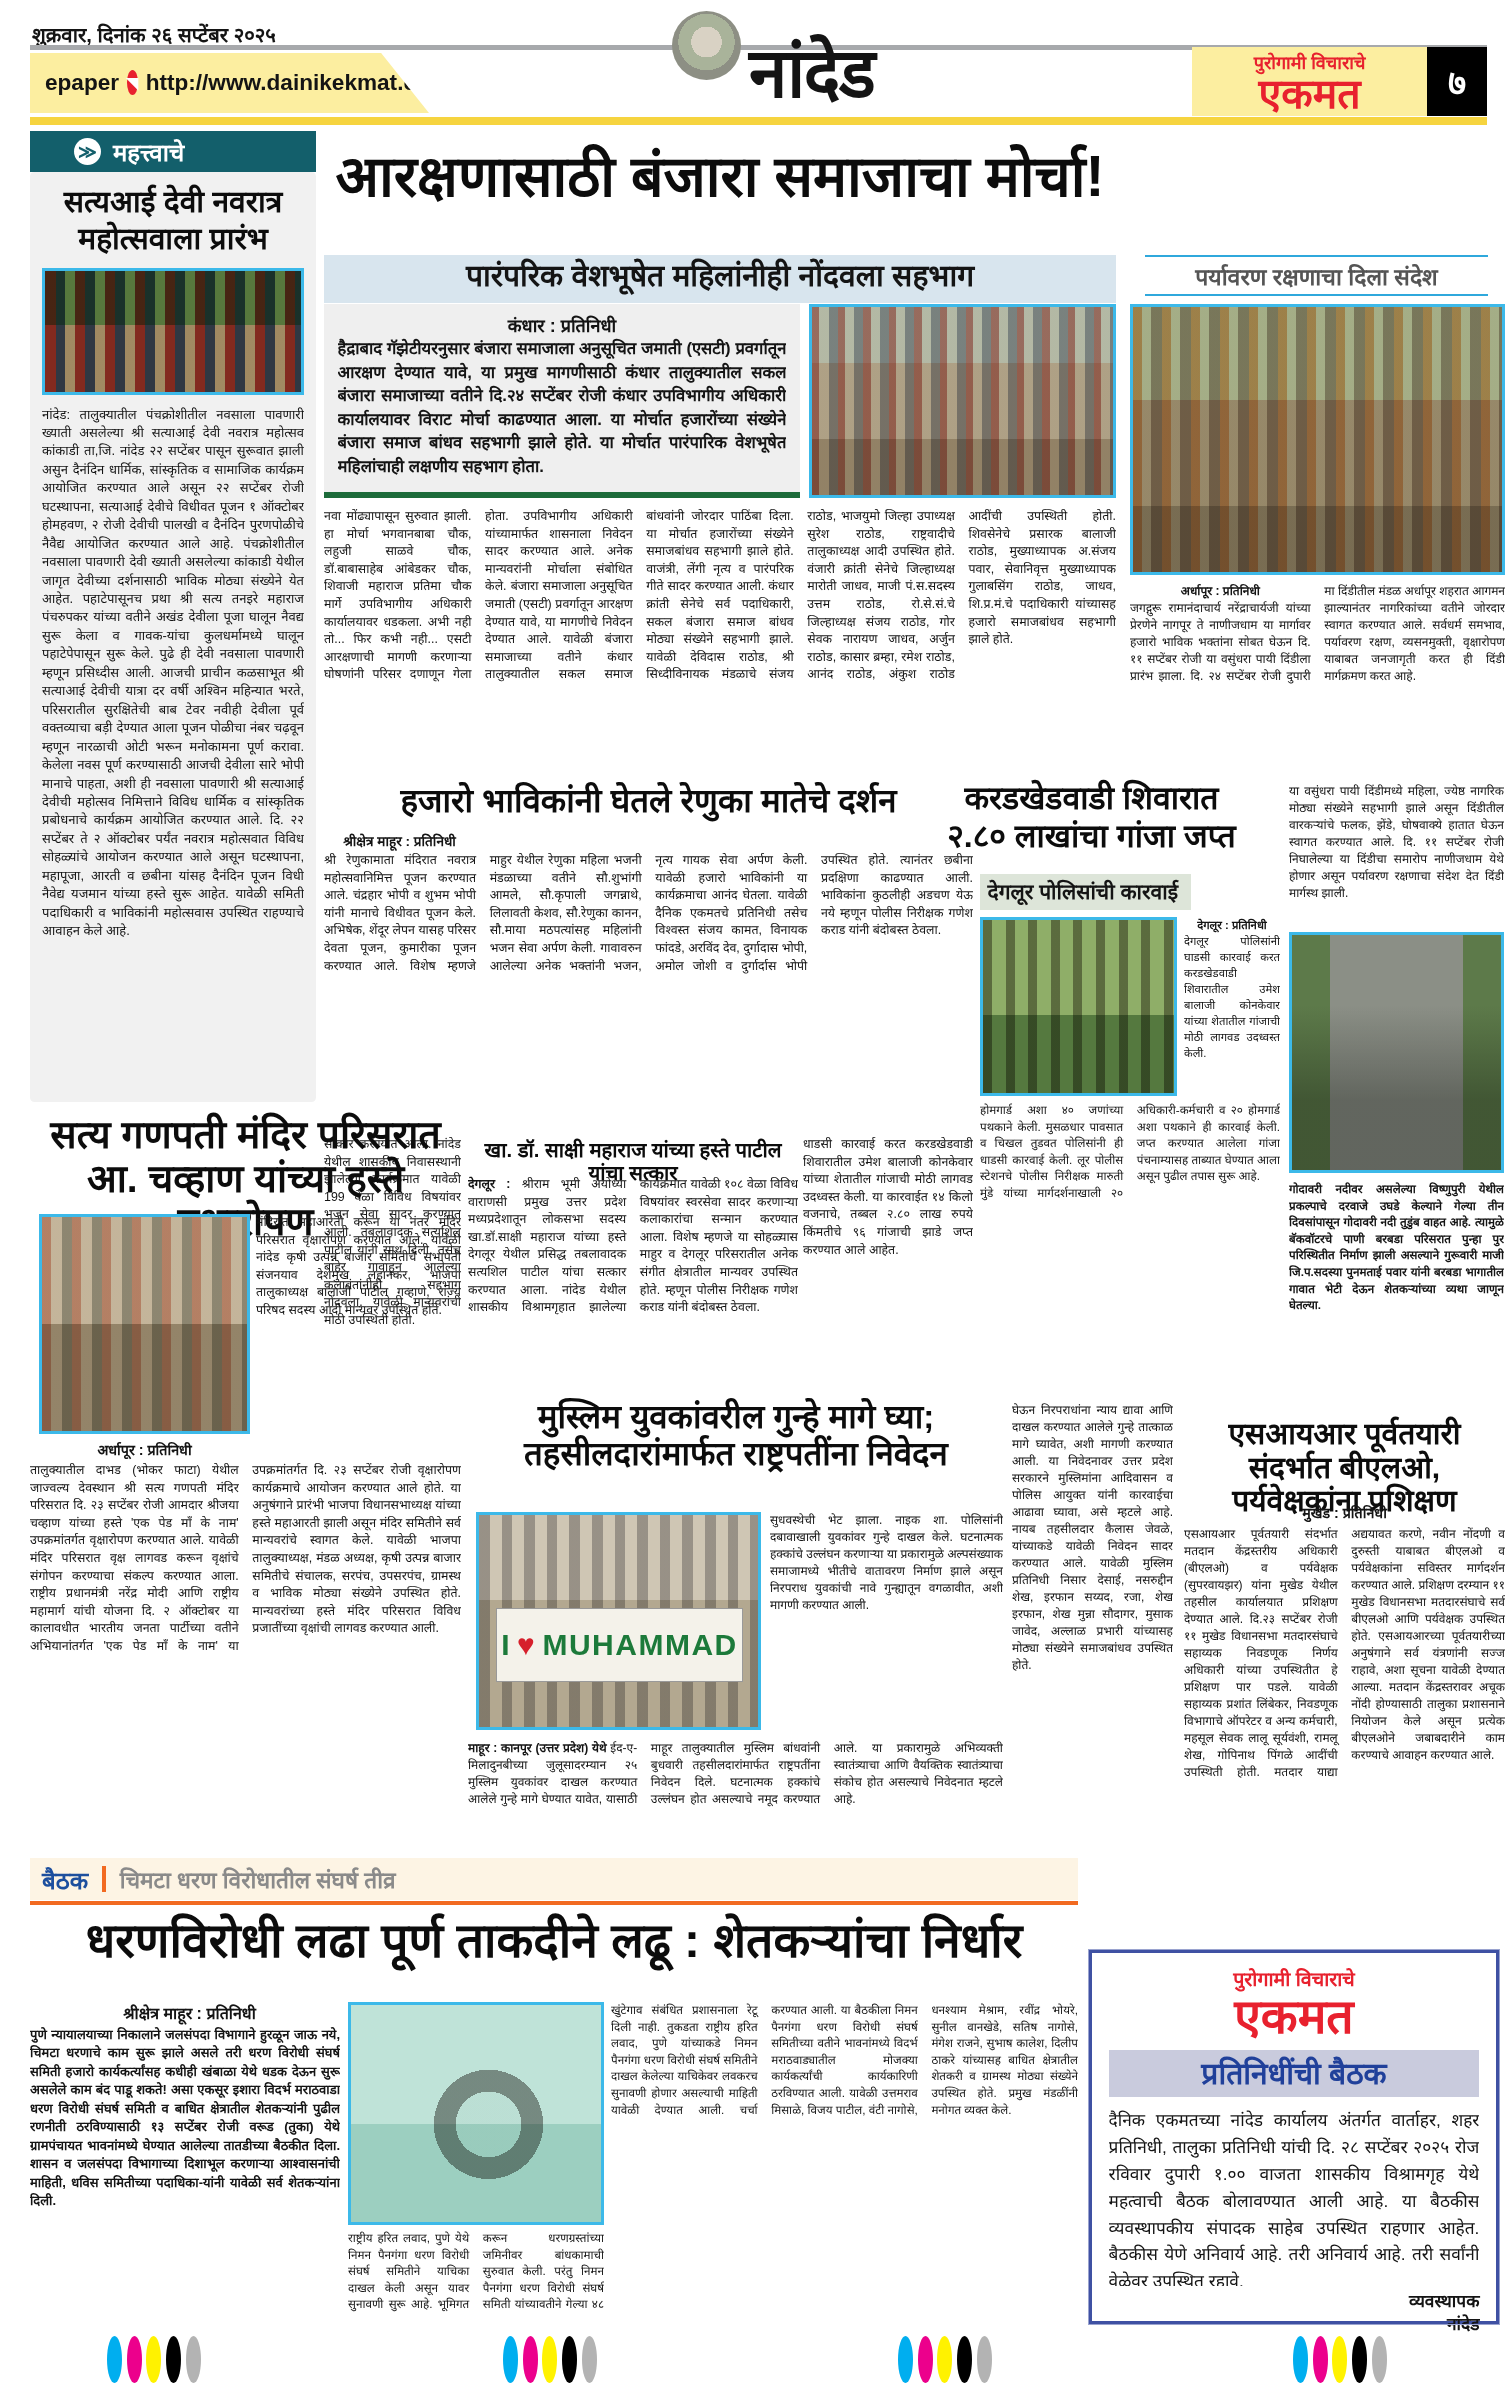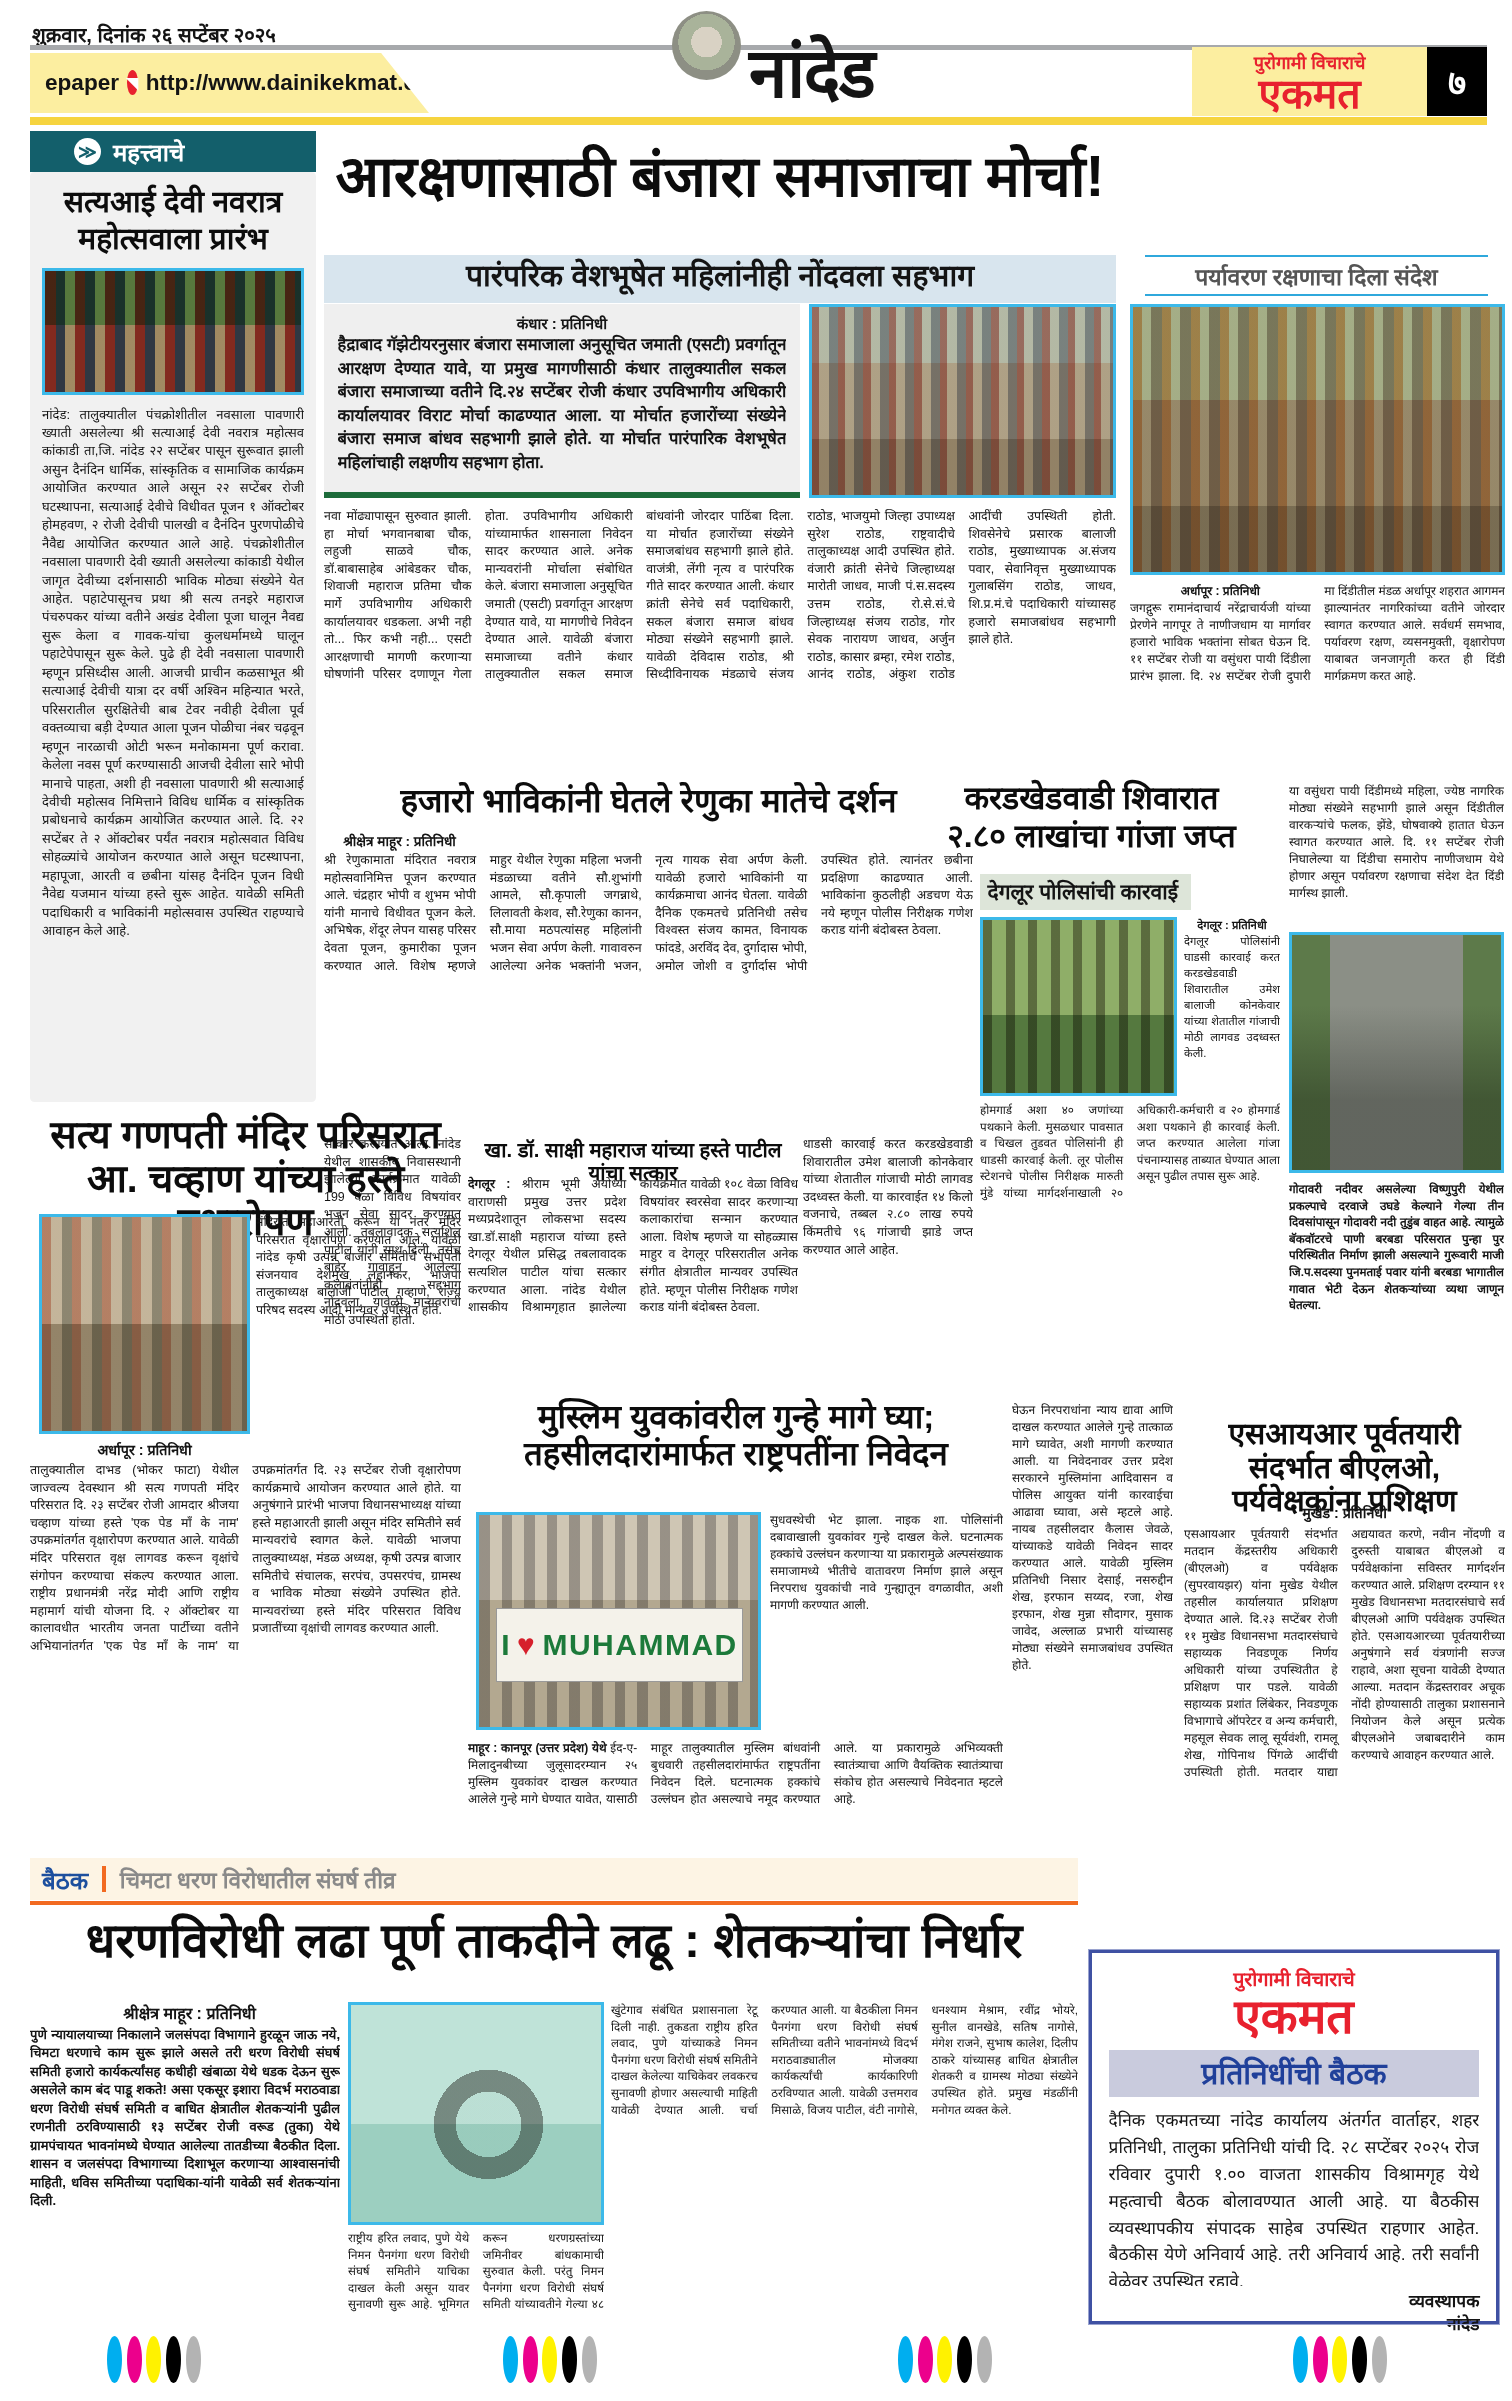--- a/index.html
+++ b/index.html
@@ -66,21 +66,21 @@
     <div class="photo" style="margin:10.5px 0;width:100%;height:127px;background:
            linear-gradient(180deg,#6f9e57 0 45%,#cdb58c 45% 100%),
            repeating-linear-gradient(90deg,#a33b38 0 10.5px,#3c4f7a 10.5px 19.6px,#c8c2b2 19.6px 30px);background-blend-mode:multiply;"></div>
     <div class="jtext" style="font-size:13px;height:738px;">नांदेड: तालुक्यातील पंचक्रोशीतील नवसाला पावणारी ख्याती असलेल्या श्री सत्याआई देवी नवरात्र महोत्सव कांकाडी ता,जि. नांदेड २२ सप्टेंबर पासून सुरूवात झाली असुन दैनंदिन धार्मिक, सांस्कृतिक व सामाजिक कार्यक्रम आयोजित करण्यात आले असून २२ सप्टेंबर रोजी घटस्थापना, सत्याआई देवीचे विधीवत पूजन १ ऑक्टोबर होमहवण, २ रोजी देवीची पालखी व दैनंदिन पुरणपोळीचे नैवैद्य आयोजित करण्यात आले आहे. पंचक्रोशीतील नवसाला पावणारी देवी ख्याती असलेल्या कांकाडी येथील जागृत देवीच्या दर्शनासाठी भाविक मोठ्या संख्येने येत आहेत. पहाटेपासूनच प्रथा श्री सत्य तनइरे महाराज पंचरुपकर यांच्या वतीने अखंड देवीला पूजा घालून नैवद्य सुरू केला व गावक-यांचा कुलधर्मामध्ये घालून पहाटेपेपासून सुरू केले. पुढे ही देवी नवसाला पावणारी म्हणून प्रसिध्दीस आली. आजची प्राचीन कळसाभूत श्री सत्याआई देवीची यात्रा दर वर्षी अश्विन महिन्यात भरते, परिसरातील सुरक्षितेची बाब टेवर नवीही देवीला पूर्व वक्तव्याचा बड़ी देण्यात आला पूजन पोळीचा नंबर चढ़वून म्हणून नारळाची ओटी भरून मनोकामना पूर्ण करावा. केलेला नवस पूर्ण करण्यासाठी आजची देवीला सारे भोपी मानाचे पाहता, अशी ही नवसाला पावणारी श्री सत्याआई देवीची महोत्सव निमित्ताने विविध धार्मिक व सांस्कृतिक प्रबोधनाचे कार्यक्रम आयोजित करण्यात आले. दि. २२ सप्टेंबर ते २ ऑक्टोबर पर्यंत नवरात्र महोत्सवात विविध सोहळ्यांचे आयोजन करण्यात आले असून घटस्थापना, महापूजा, आरती व छबीना यांसह दैनंदिन पूजन विधी नैवेद्य यजमान यांच्या हस्ते सुरू आहेत. यावेळी समिती पदाधिकारी व भाविकांनी महोत्सवास उपस्थित राहण्याचे आवाहन केले आहे.</div>
   </div>
 
   <div class="abs hl center" style="left:324px;top:145px;width:792px;font-size:57px;font-weight:900;">आरक्षणासाठी बंजारा समाजाचा मोर्चा!</div>
   <div class="abs subbar center" style="left:324px;top:255px;width:792px;height:48px;font-size:30px;font-weight:800;line-height:42px;">पारंपरिक वेशभूषेत महिलांनीही नोंदवला सहभाग</div>
 
   <div class="abs introbox" style="left:324px;top:304px;width:476px;height:194px;padding:9px 13.6px;">
-    <div class="byline" style="font-size:15px;">कंधार : प्रतिनिधी</div>
+    <div class="byline" style="font-size:18px;">कंधार : प्रतिनिधी</div>
     <div class="jtext" style="font-size:16.6px;font-weight:700;line-height:1.42;height:145px;">हैद्राबाद गॅझेटीयरनुसार बंजारा समाजाला अनुसूचित जमाती (एसटी) प्रवर्गातून आरक्षण देण्यात यावे, या प्रमुख मागणीसाठी कंधार तालुक्यातील सकल बंजारा समाजाच्या वतीने दि.२४ सप्टेंबर रोजी कंधार उपविभागीय अधिकारी कार्यालयावर विराट मोर्चा काढण्यात आला. या मोर्चात हजारोंच्या संख्येने बंजारा समाज बांधव सहभागी झाले होते. या मोर्चात पारंपारिक वेशभूषेत महिलांचाही लक्षणीय सहभाग होता.</div>
   </div>
   <div class="abs photo" style="left:809px;top:304px;width:307px;height:194px;background:
         linear-gradient(180deg,#b9c0ae 0 30%,#b4a78d 30% 70%,#97876c 70% 100%),
         repeating-linear-gradient(90deg,rgba(170,50,40,.55) 0 7.5px,rgba(235,230,220,.4) 7.5px 16.6px,rgba(60,70,100,.45) 16.6px 25.6px);background-blend-mode:multiply;"></div>
   <div class="abs jtext cols5" style="left:324px;top:508px;width:792px;height:270px;font-size:12.4px;">नवा मोंढ्यापासून सुरुवात झाली. हा मोर्चा भगवानबाबा चौक, लहुजी साळवे चौक, डॉ.बाबासाहेब आंबेडकर चौक, शिवाजी महाराज प्रतिमा चौक मार्गे उपविभागीय अधिकारी कार्यालयावर धडकला. अभी नही तो... फिर कभी नही... एसटी आरक्षणाची मागणी करणाऱ्या घोषणांनी परिसर दणाणून गेला होता. उपविभागीय अधिकारी यांच्यामार्फत शासनाला निवेदन सादर करण्यात आले. अनेक मान्यवरांनी मोर्चाला संबोधित केले. बंजारा समाजाला अनुसूचित जमाती (एसटी) प्रवर्गातून आरक्षण देण्यात यावे, या मागणीचे निवेदन देण्यात आले. यावेळी बंजारा समाजाच्या वतीने कंधार तालुक्यातील सकल समाज बांधवांनी जोरदार पाठिंबा दिला. या मोर्चात हजारोंच्या संख्येने समाजबांधव सहभागी झाले होते. वाजंत्री, लेंगी नृत्य व पारंपरिक गीते सादर करण्यात आली. कंधार क्रांती सेनेचे सर्व पदाधिकारी, सकल बंजारा समाज बांधव मोठ्या संख्येने सहभागी झाले. यावेळी देविदास राठोड, श्री सिध्दीविनायक मंडळाचे संजय राठोड, भाजयुमो जिल्हा उपाध्यक्ष सुरेश राठोड, राष्ट्रवादीचे तालुकाध्यक्ष आदी उपस्थित होते. वंजारी क्रांती सेनेचे जिल्हाध्यक्ष मारोती जाधव, माजी पं.स.सदस्य उत्तम राठोड, रो.से.सं.चे जिल्हाध्यक्ष संजय राठोड, गोर सेवक नारायण जाधव, अर्जुन राठोड, कासार ब्रम्हा, रमेश राठोड, आनंद राठोड, अंकुश राठोड आदींची उपस्थिती होती. शिवसेनेचे प्रसारक बालाजी राठोड, मुख्याध्यापक अ.संजय पवार, सेवानिवृत्त मुख्याध्यापक गुलाबसिंग राठोड, जाधव, शि.प्र.मं.चे पदाधिकारी यांच्यासह हजारो समाजबांधव सहभागी झाले होते.</div>
 
   <div class="abs hl center" style="left:324px;top:783px;width:649px;font-size:33px;">हजारो भाविकांनी घेतले रेणुका मातेचे दर्शन</div>
   <div class="abs byline" style="left:324px;top:831px;width:151px;font-size:13.6px;">श्रीक्षेत्र माहूर : प्रतिनिधी</div>
   <div class="abs jtext cols4" style="left:324px;top:852px;width:649px;height:277px;font-size:12.4px;">श्री रेणुकामाता मंदिरात नवरात्र महोत्सवानिमित्त पूजन करण्यात आले. चंद्रहार भोपी व शुभम भोपी यांनी मानाचे विधीवत पूजन केले. अभिषेक, शेंदूर लेपन यासह परिसर देवता पूजन, कुमारीका पूजन करण्यात आले. विशेष म्हणजे माहुर येथील रेणुका महिला भजनी मंडळाच्या वतीने सौ.शुभांगी आमले, सौ.कृपाली जगन्नाथे, लिलावती केशव, सौ.रेणुका कानन, सौ.माया मठपत्यांसह महिलांनी भजन सेवा अर्पण केली. गावावरुन आलेल्या अनेक भक्तांनी भजन, नृत्य गायक सेवा अर्पण केली. यावेळी हजारो भाविकांनी या कार्यक्रमाचा आनंद घेतला. यावेळी दैनिक एकमतचे प्रतिनिधी तसेच विश्वस्त संजय कामत, विनायक फांदडे, अरविंद देव, दुर्गादास भोपी, अमोल जोशी व दुर्गार्दास भोपी उपस्थित होते. त्यानंतर छबीना प्रदक्षिणा काढण्यात आली. भाविकांना कुठलीही अडचण येऊ नये म्हणून पोलीस निरीक्षक गणेश कराड यांनी बंदोबस्त ठेवला.</div>

